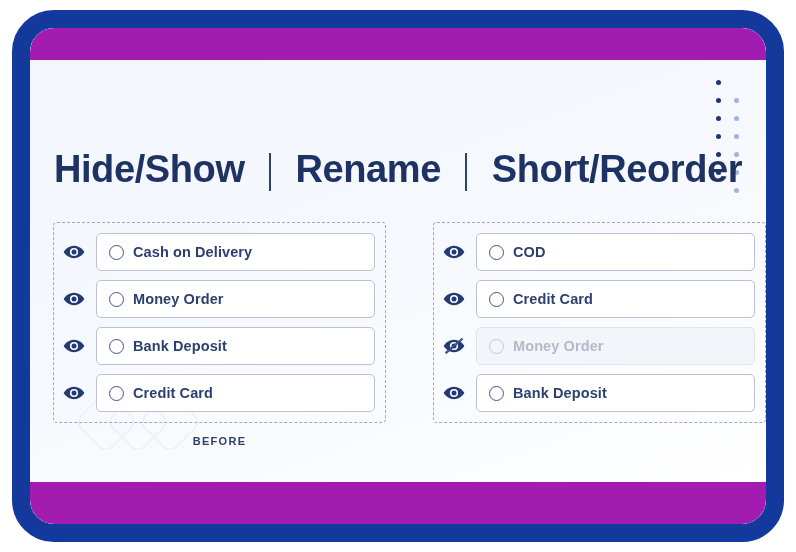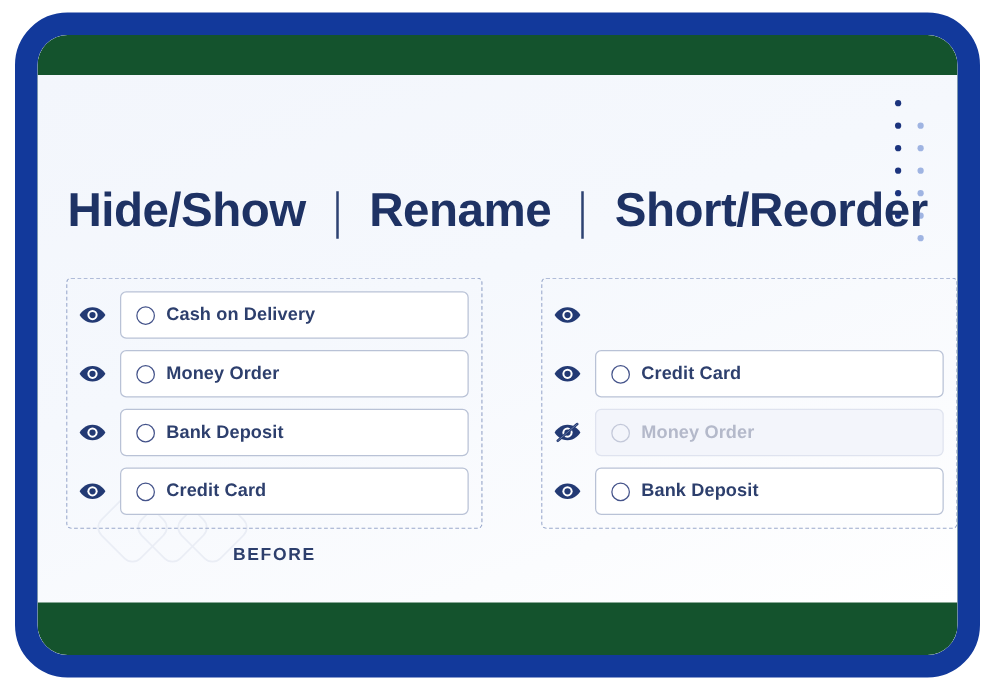--- a/index.html
+++ b/index.html
@@ -32,21 +32,21 @@
     border: 18px solid #12399b;
     border-radius: 42px;
     background: #ffffff;
     overflow: hidden;
   }
 
   
   #page {
     position: absolute;
     inset: 0;
-    background: #14532d;
+    background: #a21caf;
     border-radius: 24px;
     overflow: hidden;
   }
 
   
   #content {
     position: absolute;
     left: 0;
     right: 0;
     top: 32px;
@@ -178,21 +178,21 @@
   .row.hidden .field {
     background: #f3f5fb;
     border-color: #dfe3ef;
   }
   .row.hidden .radio { border-color: #c3c8d9; }
   .row.hidden .field-label { color: #b4b9ca; }
 
   .caption {
     margin-top: 12px;
     text-align: center;
-    font-size: 14px;
+    font-size: 11px;
     font-weight: 700;
     letter-spacing: 1.3px;
     color: #2d3f6d;
   }
   .panel.right .caption { }
 </style>
 </head>
 <body>
 
 <div id="stage">
@@ -301,20 +301,24 @@
             <div class="panel-box">
 
               <div class="row">
                 <span class="eye">
                   <svg width="22" height="14" viewBox="0 0 22 14">
                     <path d="M11 0.8C5.6 0.8 1.6 5 0.7 7c0.9 2 4.9 6.2 10.3 6.2S20.4 9 21.3 7C20.4 5 16.4 0.8 11 0.8z" fill="#233a74"></path>
                     <circle cx="11" cy="7" r="4.1" fill="#ffffff"></circle>
                     <circle cx="11" cy="7" r="2.5" fill="#233a74"></circle>
                   </svg>
                 </span>
+                <div class="field">
+                  <span class="radio"></span>
+                  <span class="field-label">COD</span>
+                </div>
               </div>
 
               <div class="row">
                 <span class="eye">
                   <svg width="22" height="14" viewBox="0 0 22 14">
                     <path d="M11 0.8C5.6 0.8 1.6 5 0.7 7c0.9 2 4.9 6.2 10.3 6.2S20.4 9 21.3 7C20.4 5 16.4 0.8 11 0.8z" fill="#233a74"></path>
                     <circle cx="11" cy="7" r="4.1" fill="#ffffff"></circle>
                     <circle cx="11" cy="7" r="2.5" fill="#233a74"></circle>
                   </svg>
                 </span>

